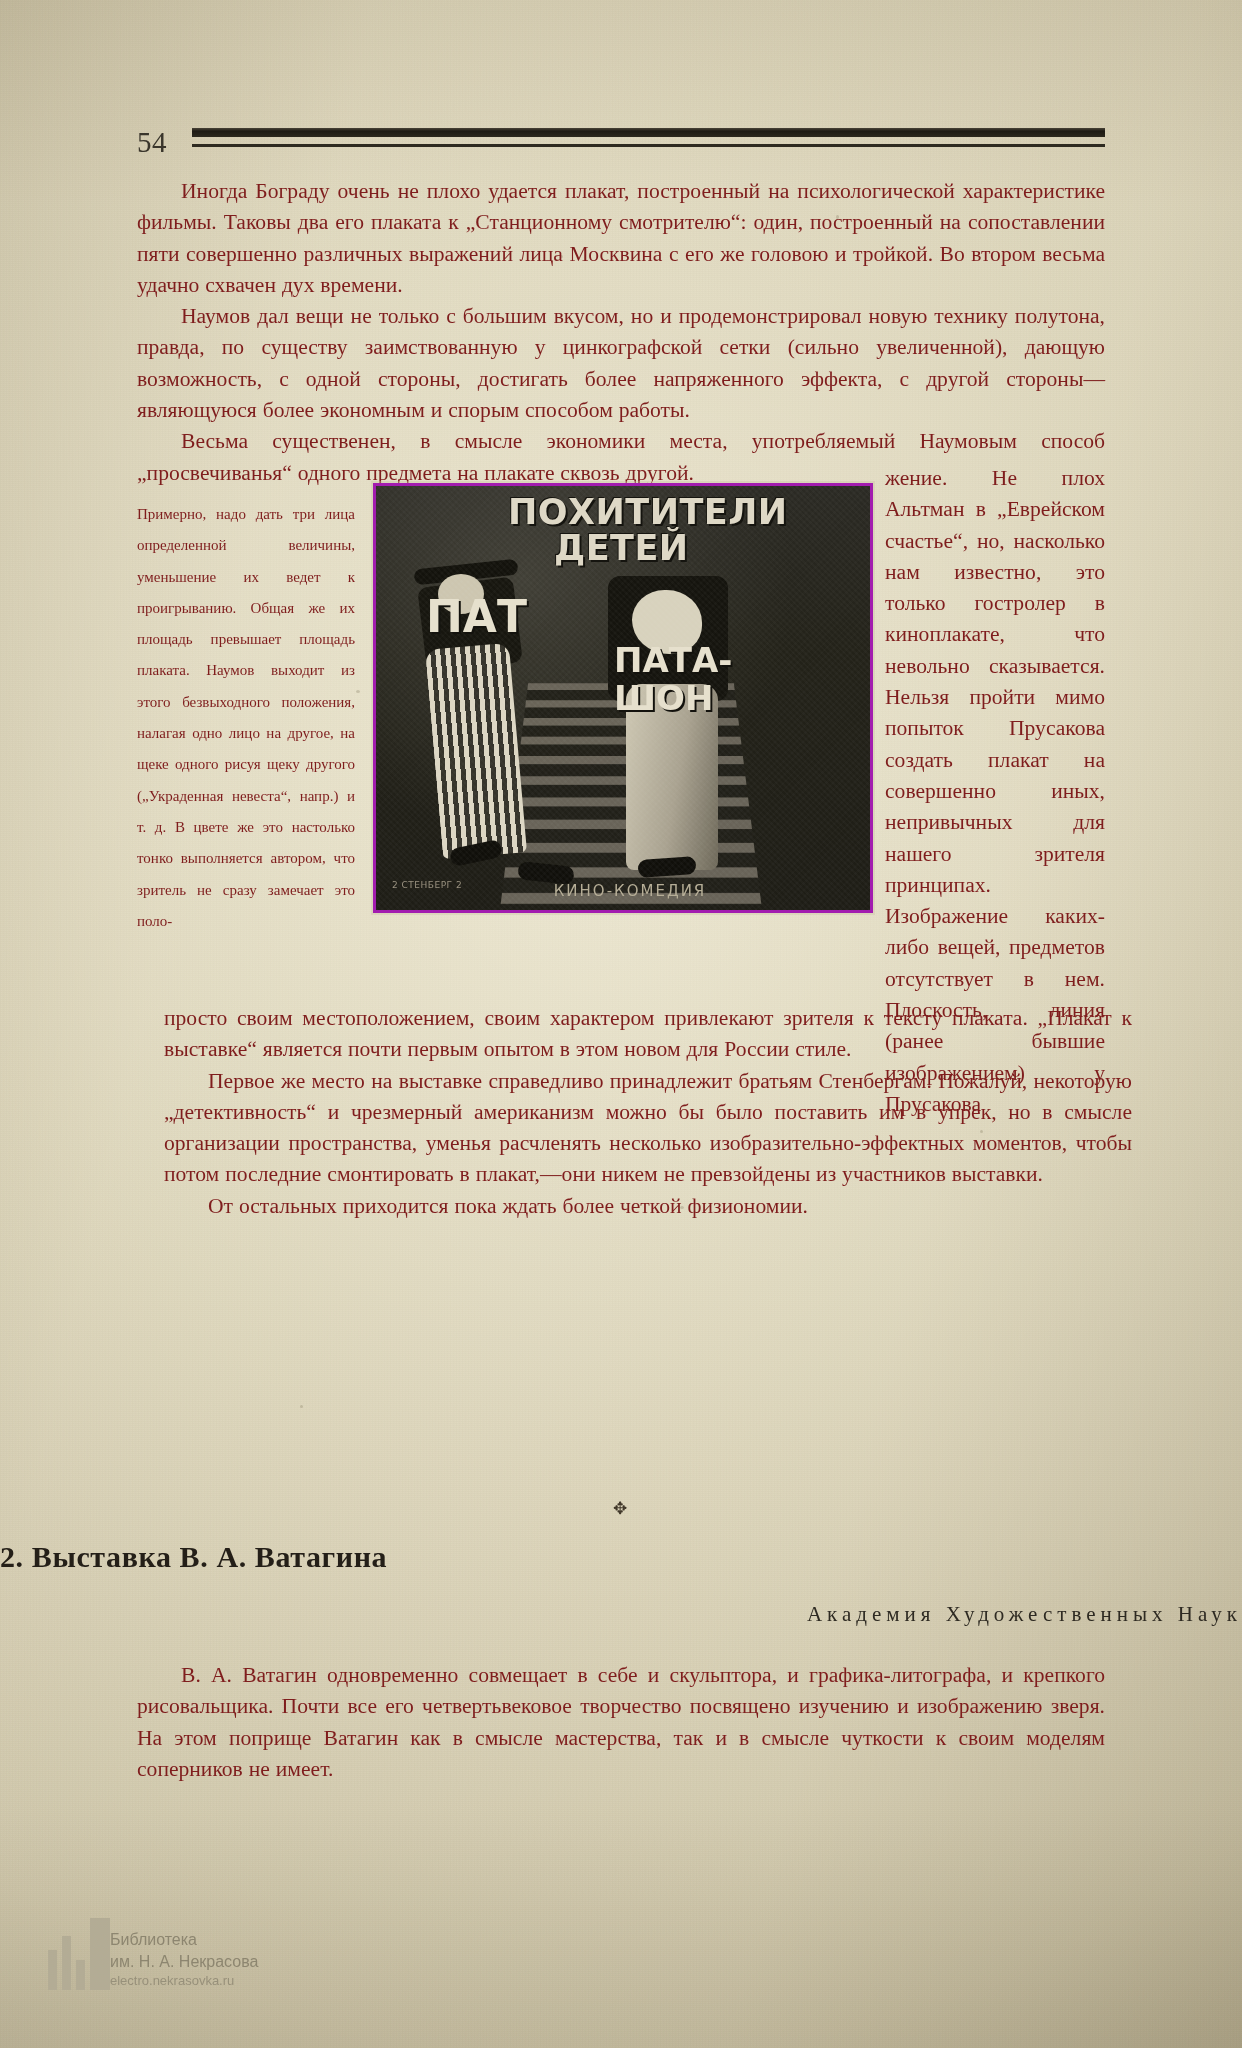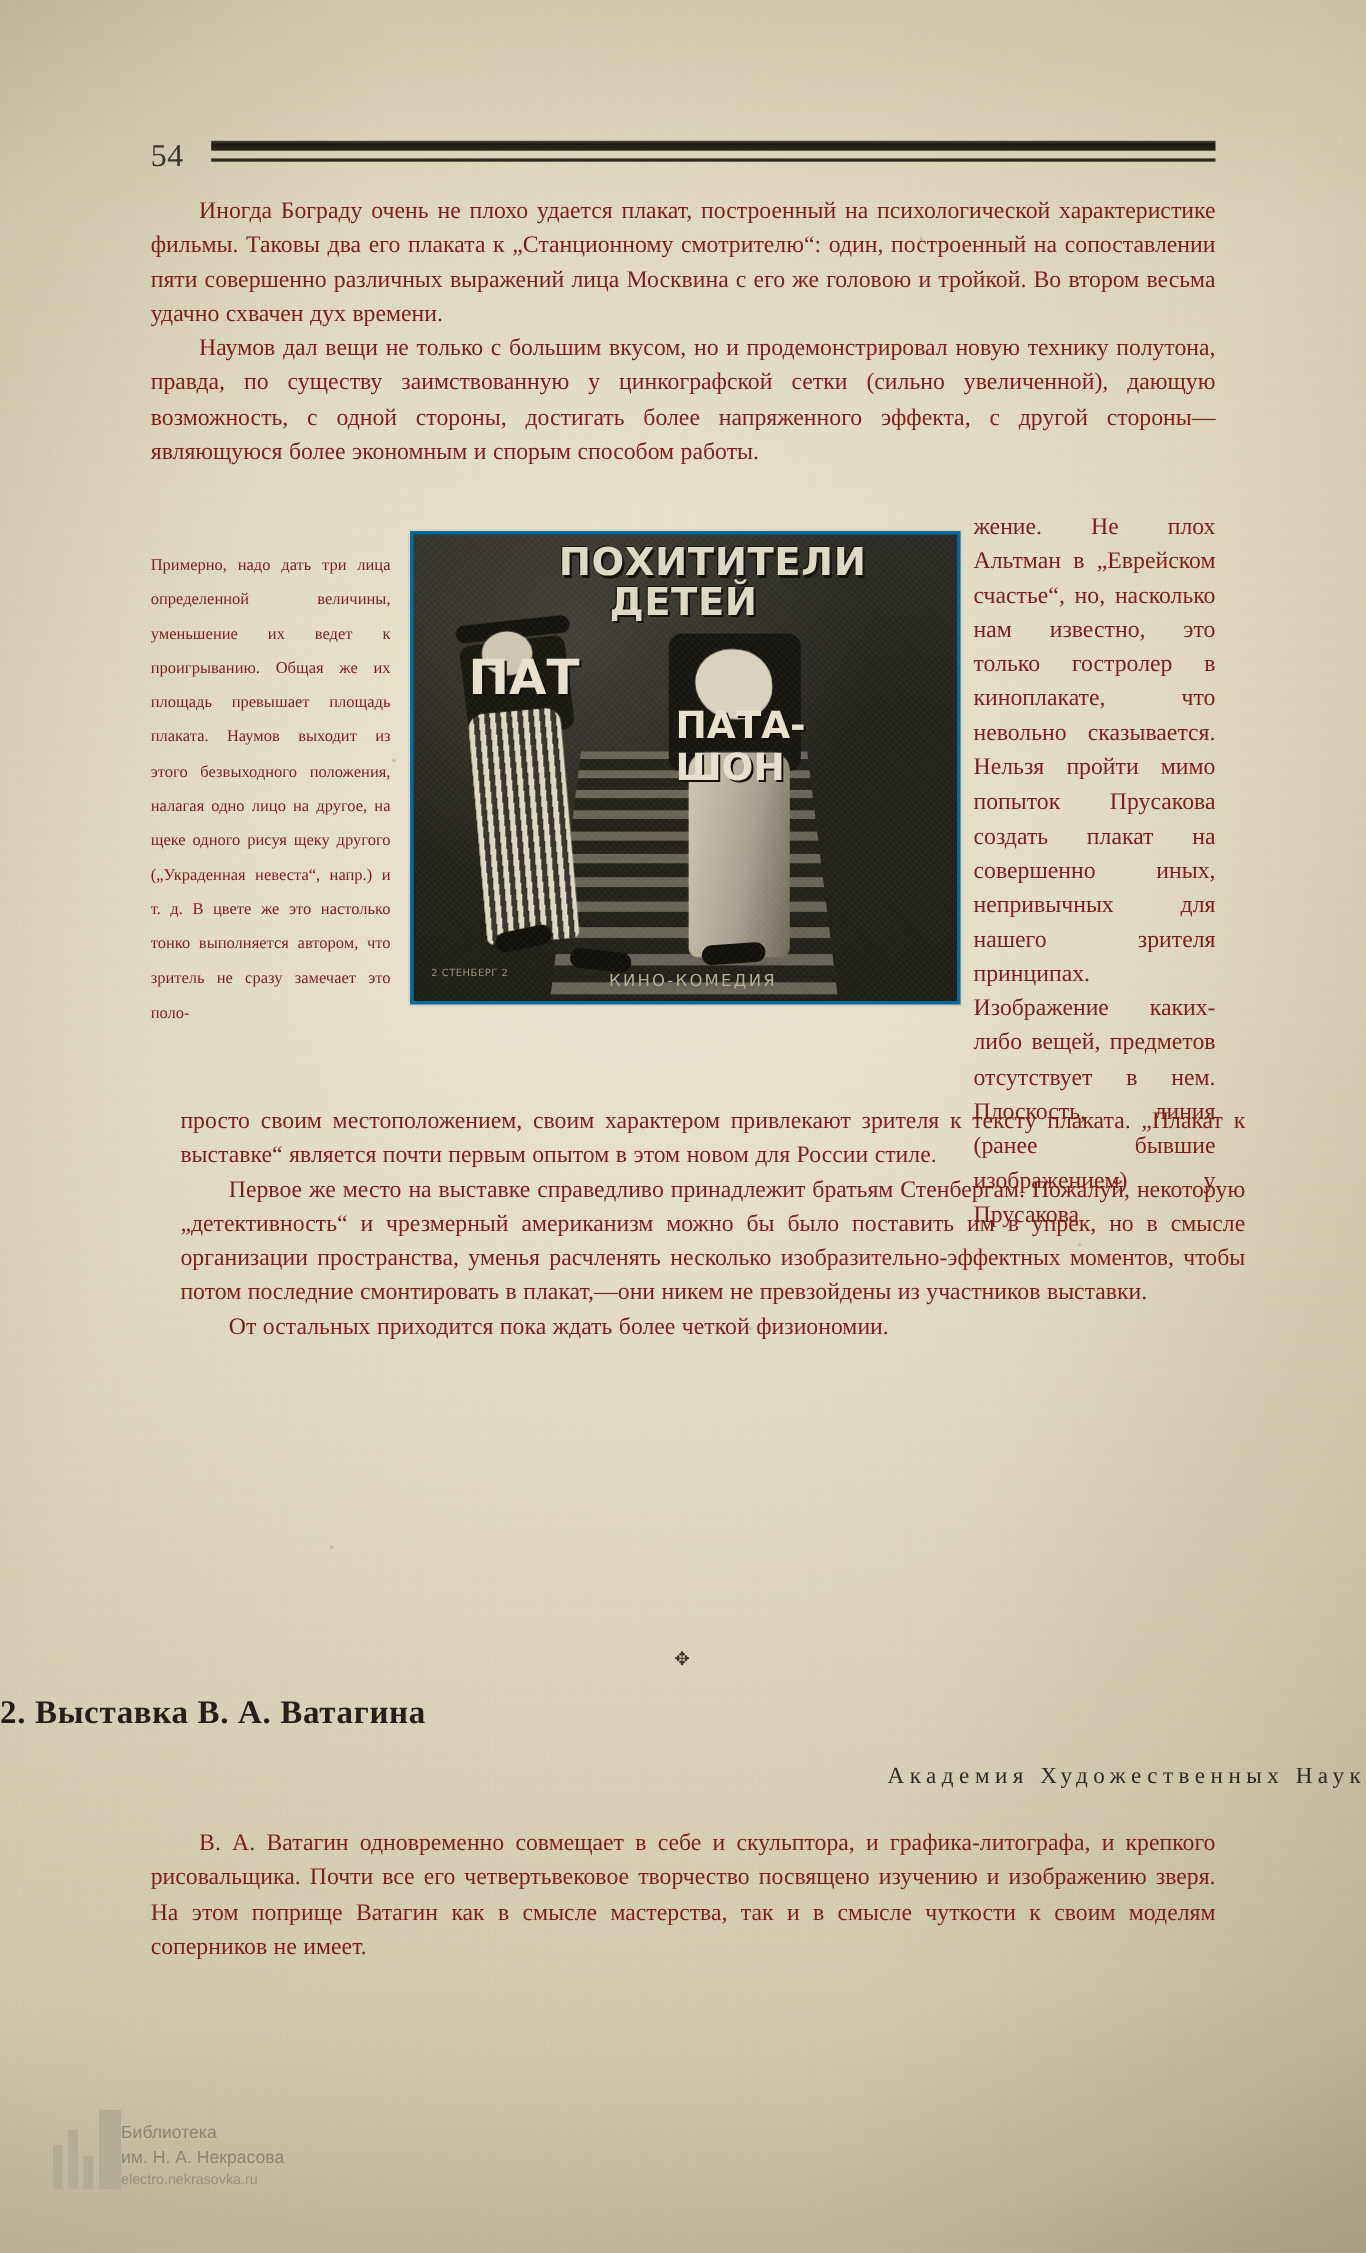--- a/index.html
+++ b/index.html
@@ -51,22 +51,22 @@
   .p{margin:0 0 0 0;text-indent:44px;}
   .p.noind{text-indent:0;}
 
   .leftcol{left:137px;top:463px;width:218px;font-size:15px;line-height:31.3px;text-align:justify;margin-top:36px;}
   .rightcol{left:885px;top:463px;width:220px;font-size:21.6px;line-height:31.3px;text-align:justify;}
   .belowcol{left:137px;top:1003px;width:968px;margin-left:27px;}
 
   
   .figure{
     position:absolute;left:373px;top:483px;width:494px;height:424px;
-    background:#0c4a6e;
-    border:3px solid #0369a1;
+    background:#7f1d1d;
+    border:3px solid #a21caf;
     box-shadow:0 0 0 2px rgba(200,192,164,.35);
     overflow:hidden;
   }
   .fig-inner{position:absolute;inset:0;
     background:
       radial-gradient(ellipse at 30% 22%, rgba(90,88,78,.5) 0%, rgba(0,0,0,0) 55%),
       linear-gradient(180deg,#2b2a24 0%,#232219 40%,#1e1d16 100%);
   }
   .halftone{position:absolute;inset:0;opacity:.35;
     background:
@@ -165,20 +165,21 @@
   <div class="folio">54</div>
   <div class="rule-wrap">
     <div class="rule-thick"></div>
     <div class="rule-gap"></div>
     <div class="rule-thin"></div>
   </div>
 
   <div class="col full">
     <p class="p">Иногда Бограду очень не плохо удается плакат, построенный на психологической характеристике фильмы. Таковы два его плаката к „Станционному смотрителю“: один, построенный на сопоставлении пяти совершенно различных выражений лица Москвина с его же головою и тройкой. Во втором весьма удачно схвачен дух времени.</p>
     <p class="p">Наумов дал вещи не только с большим вкусом, но и продемонстрировал новую технику полутона, правда, по существу заимствованную у цинкографской сетки (сильно увеличенной), дающую возможность, с одной стороны, достигать более напряженного эффекта, с другой стороны—являющуюся более экономным и спорым способом работы.</p>
+    <p class="p">Весьма существенен, в смысле экономики места, употребляемый Наумовым способ „просвечиванья“ одного предмета на плакате сквозь другой.</p>
   </div>
 
   <div class="col leftcol">Примерно, надо дать три лица определенной величины, уменьшение их ведет к проигрыванию. Общая же их площадь превышает площадь плаката. Наумов выходит из этого безвыходного положения, налагая одно лицо на другое, на щеке одного рисуя щеку другого („Украденная невеста“, напр.) и т. д. В цвете же это настолько тонко выполняется автором, что зритель не сразу замечает это поло-</div>
 
   <div class="figure">
     <div class="fig-inner"></div>
     <div class="stairs"></div>
     <div class="man-a-top"></div>
     <div class="man-a"></div>
     <div class="hat"></div>

